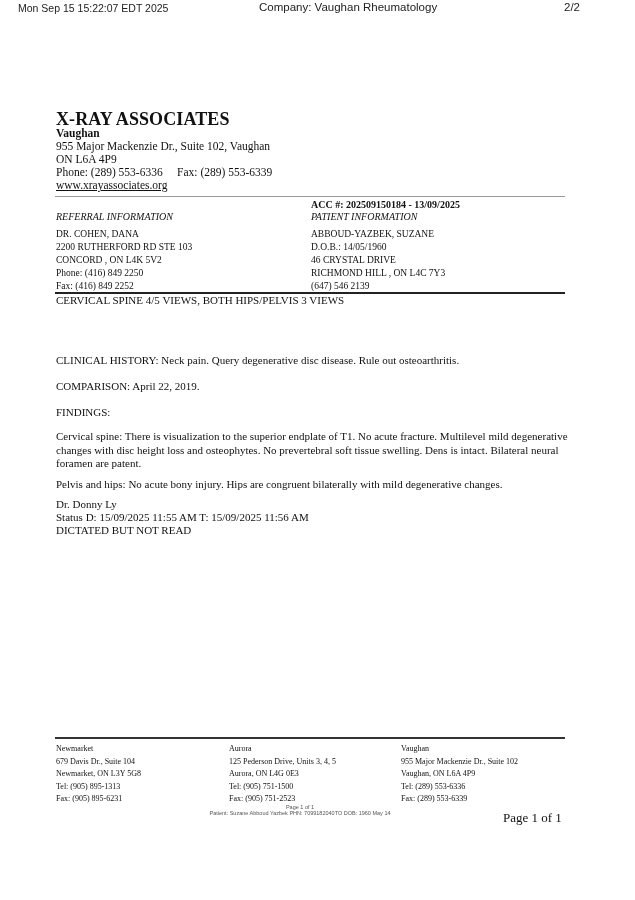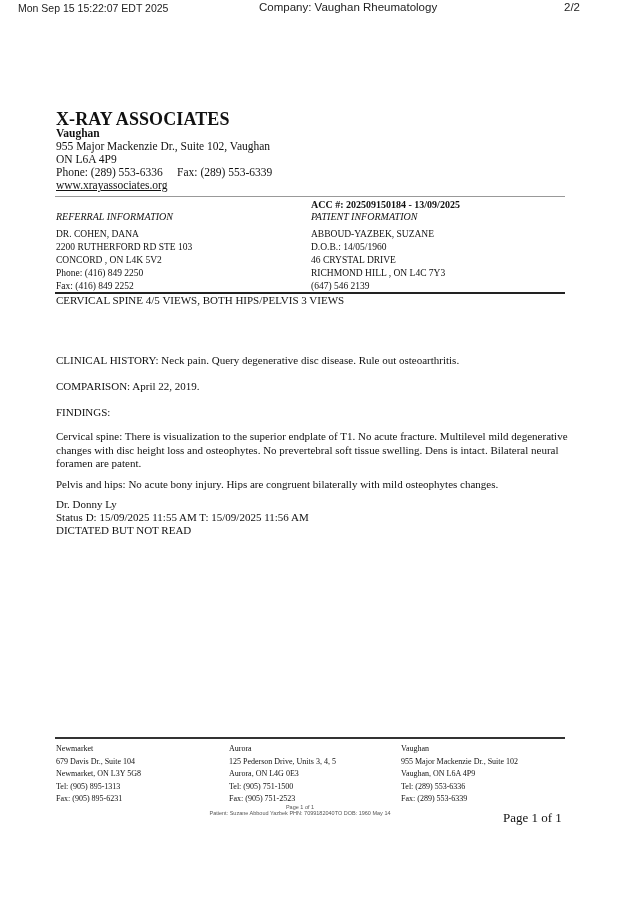--- a/index.html
+++ b/index.html
@@ -81,21 +81,21 @@
 </div>
 
 <div class="abs rule-thick"></div>
 
 <div>
   <div class="abs exam">CERVICAL SPINE 4/5 VIEWS, BOTH HIPS/PELVIS 3 VIEWS</div>
   <div class="abs para" style="top:321px">CLINICAL HISTORY: Neck pain. Query degenerative disc disease. Rule out osteoarthritis.</div>
   <div class="abs para" style="top:347px">COMPARISON: April 22, 2019.</div>
   <div class="abs para" style="top:373px">FINDINGS:</div>
   <div class="abs para" style="top:397px">Cervical spine: There is visualization to the superior endplate of T1. No acute fracture. Multilevel mild degenerative changes with disc height loss and osteophytes. No prevertebral soft tissue swelling. Dens is intact. Bilateral neural foramen are patent.</div>
-  <div class="abs para" style="top:445px">Pelvis and hips: No acute bony injury. Hips are congruent bilaterally with mild osteophytes changes.</div>
+  <div class="abs para" style="top:445px">Pelvis and hips: No acute bony injury. Hips are congruent bilaterally with mild degenerative changes.</div>
   <div class="abs para" style="top:465px; line-height:13px">
     <div>Dr. Donny Ly</div>
     <div>Status D: 15/09/2025 11:55 AM T: 15/09/2025 11:56 AM</div>
     <div>DICTATED BUT NOT READ</div>
   </div>
 </div>
 
 <div class="abs rule-footer"></div>
 
 <div>

